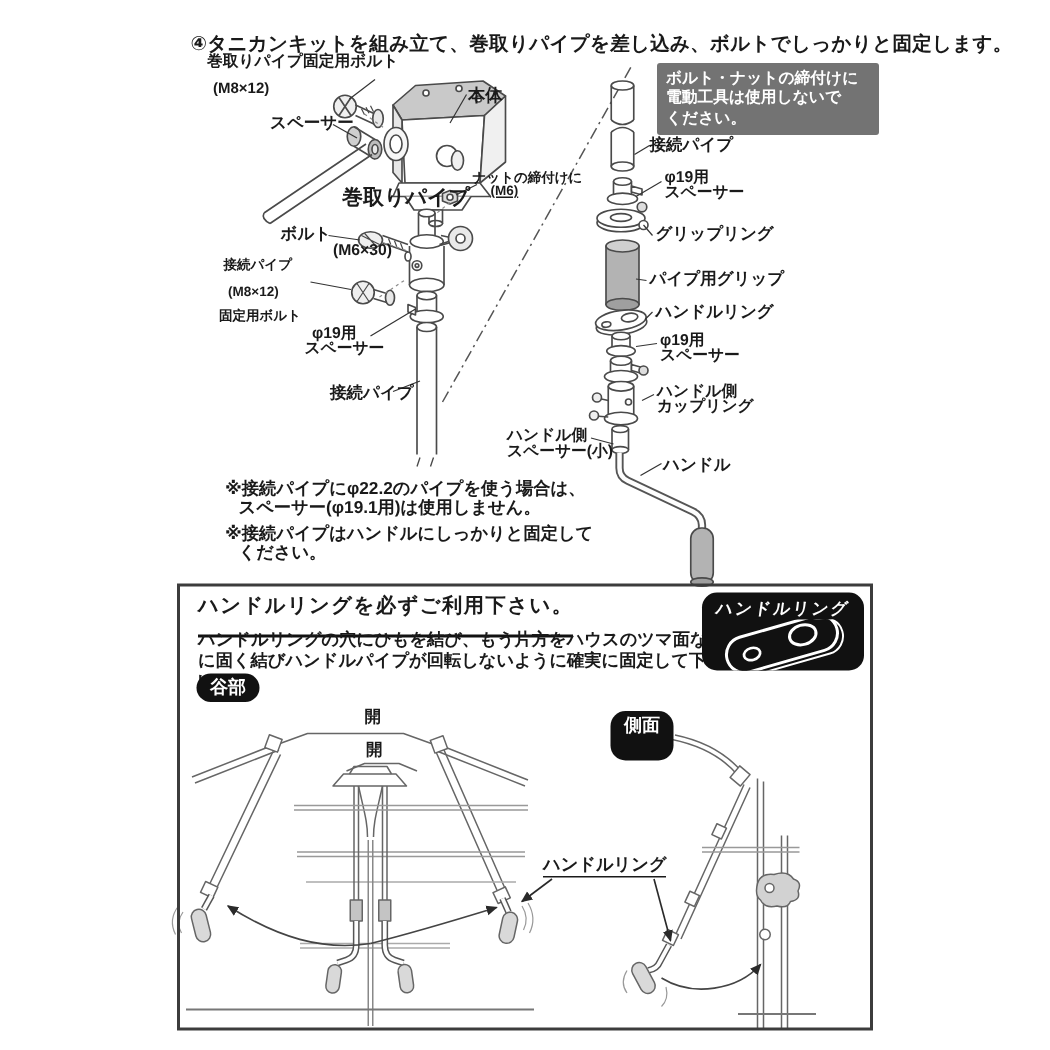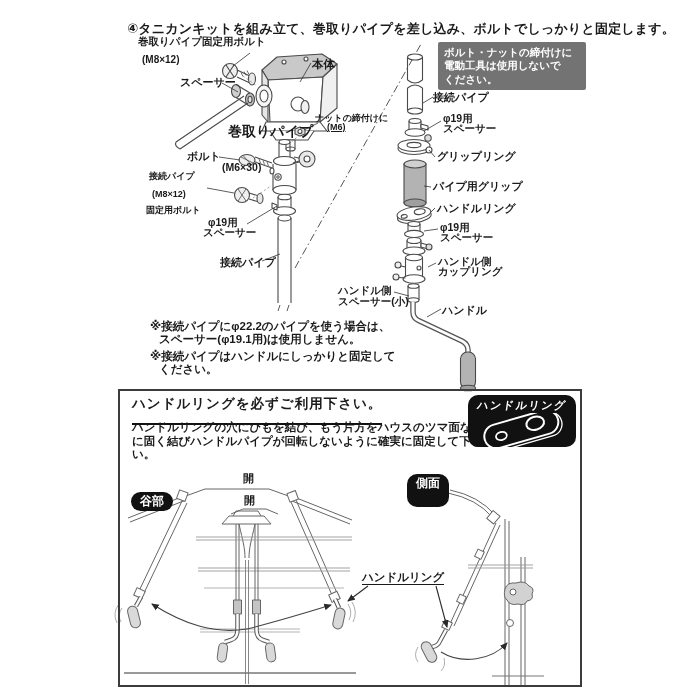--- a/index.html
+++ b/index.html
@@ -327,21 +327,21 @@
     <svg width="104" height="34" viewBox="0 0 104 34">
       <g transform="translate(52,15) rotate(-16)">
         <rect x="-36" y="-8" width="76" height="24" rx="12" fill="#111" stroke="#fff" stroke-width="1.3"></rect>
         <rect x="-39" y="-11" width="76" height="24" rx="12" fill="#111" stroke="#fff" stroke-width="2"></rect>
         <ellipse cx="14" cy="-1" rx="9" ry="6.5" fill="#111" stroke="#fff" stroke-width="2"></ellipse>
         <ellipse cx="-22" cy="2" rx="5.5" ry="4" fill="#111" stroke="#fff" stroke-width="1.8"></ellipse>
       </g>
     </svg>
   </div>
 
-  <div class="badge pill" style="left:131px;top:492px;width:42px;height:19px;">谷部</div>
+  <div class="badge pill" style="left:131px;top:449px;width:42px;height:19px;">谷部</div>
   <div class="badge pill" style="left:407px;top:474px;width:42px;height:33px;">側面</div>
 
   <div class="lbl" style="left:243px;top:473px;font-size:11px;z-index:4;">開</div>
   <div class="lbl" style="left:244px;top:495px;font-size:11px;z-index:4;">開</div>
 
   <div class="lbl underln" style="left:362px;top:571px;font-size:11.5px;z-index:4;">ハンドルリング</div>
 
 </div>
 
 </body></html>

